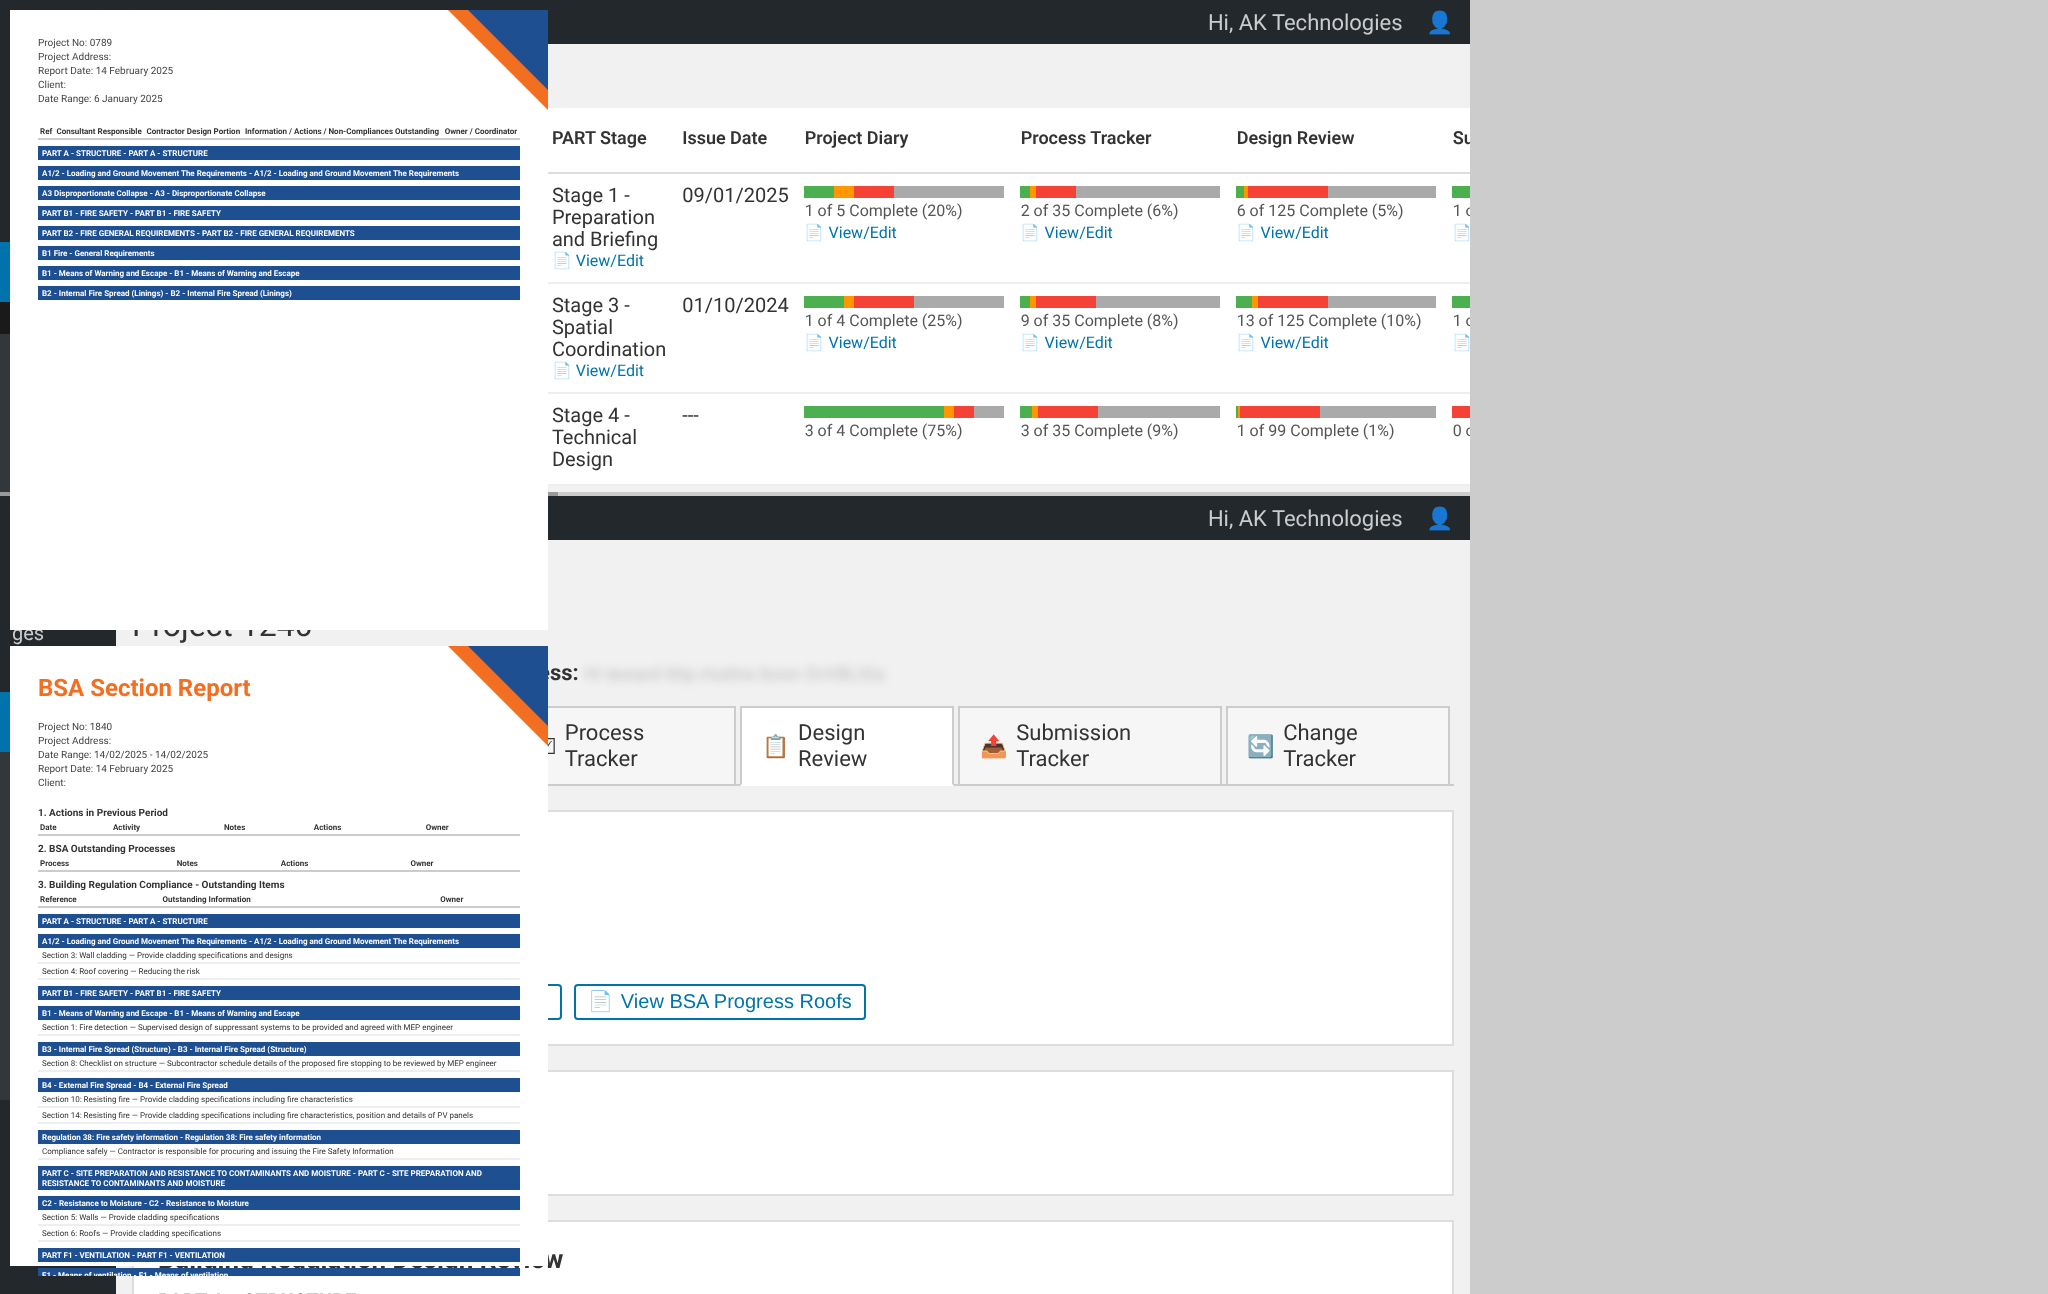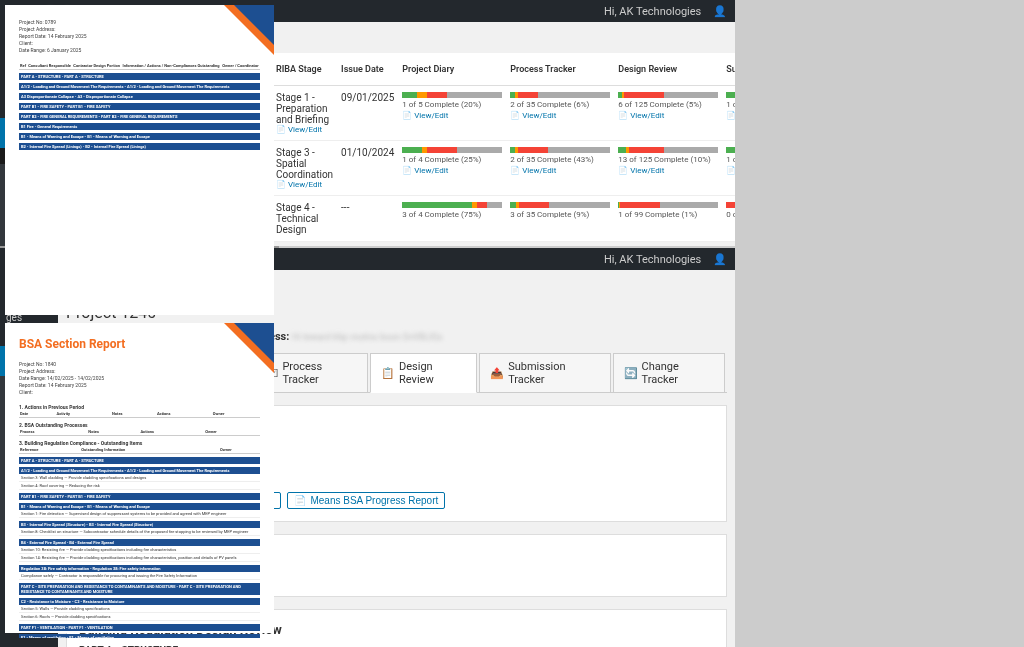--- a/index.html
+++ b/index.html
@@ -100,21 +100,21 @@
     </div>
   </div>
   <div class="content">
     <button class="btn small">▾ <span>Show Filters</span></button>
     <table class="proj" style="margin-top:6px">
       <thead>
           <tr>
         <th>Project Number</th>
         <th>Client</th>
         <th>Project Address</th>
-        <th>RIBA Stage</th>
+        <th>PART Stage</th>
         <th>Issue Date</th>
         <th>Project Diary</th>
         <th>Process Tracker</th>
         <th>Design Review</th>
         <th>Submission Tracker</th>
 
       </tr>
         </thead>
       <tbody id="rows">
           <tr>
@@ -177,21 +177,21 @@
               <span class="trlabel">1 of 4 Complete (25%)</span>
               <span class="velink">📄 View/Edit</span>
             </td>
     <td class="tracker">
               <div class="bar">
                 <span class="g" style="width:5%"></span>
                 <span class="o" style="width:3%"></span>
                 <span class="r" style="width:30%"></span>
                 <span class="gr" style="width:62%"></span>
               </div>
-              <span class="trlabel">2 of 35 Complete (43%)</span>
+              <span class="trlabel">9 of 35 Complete (8%)</span>
               <span class="velink">📄 View/Edit</span>
             </td>
     <td class="tracker">
               <div class="bar">
                 <span class="g" style="width:8%"></span>
                 <span class="o" style="width:3%"></span>
                 <span class="r" style="width:35%"></span>
                 <span class="gr" style="width:54%"></span>
               </div>
               <span class="trlabel">13 of 125 Complete (10%)</span>
@@ -299,21 +299,21 @@
       <div class="bigbar">
         <span class="g" style="width:3%"></span>
           <span class="o" style="width:2%"></span>
           <span class="r" style="width:45%"></span>
           <span class="gr" style="width:50%"></span>
       </div>
       <div style="margin-top:6px;font-size:11px">6 of 125 Complete (5%)</div>
       <div style="margin-top:14px;display:flex;gap:6px">
         <button class="btn small">▾ <span>Show Filters</span></button>
         <button class="btn small">📄 <span>View Tender Report</span></button>
-        <button class="btn small">📄 <span>Means BSA Progress Report</span></button>
+        <button class="btn small">📄 <span>View BSA Progress Roofs</span></button>
       </div>
     </div>
     <div class="panel">
       <h3>Issue Date</h3>
       <div><span>09/01/2025</span> <span class="pencil">✎</span></div>
     </div>
     <div class="panel">
       <h3>Building Regulation Design Review</h3>
       <div style="font-size:10px;font-weight:bold">PART A - STRUCTURE</div>
     </div>

